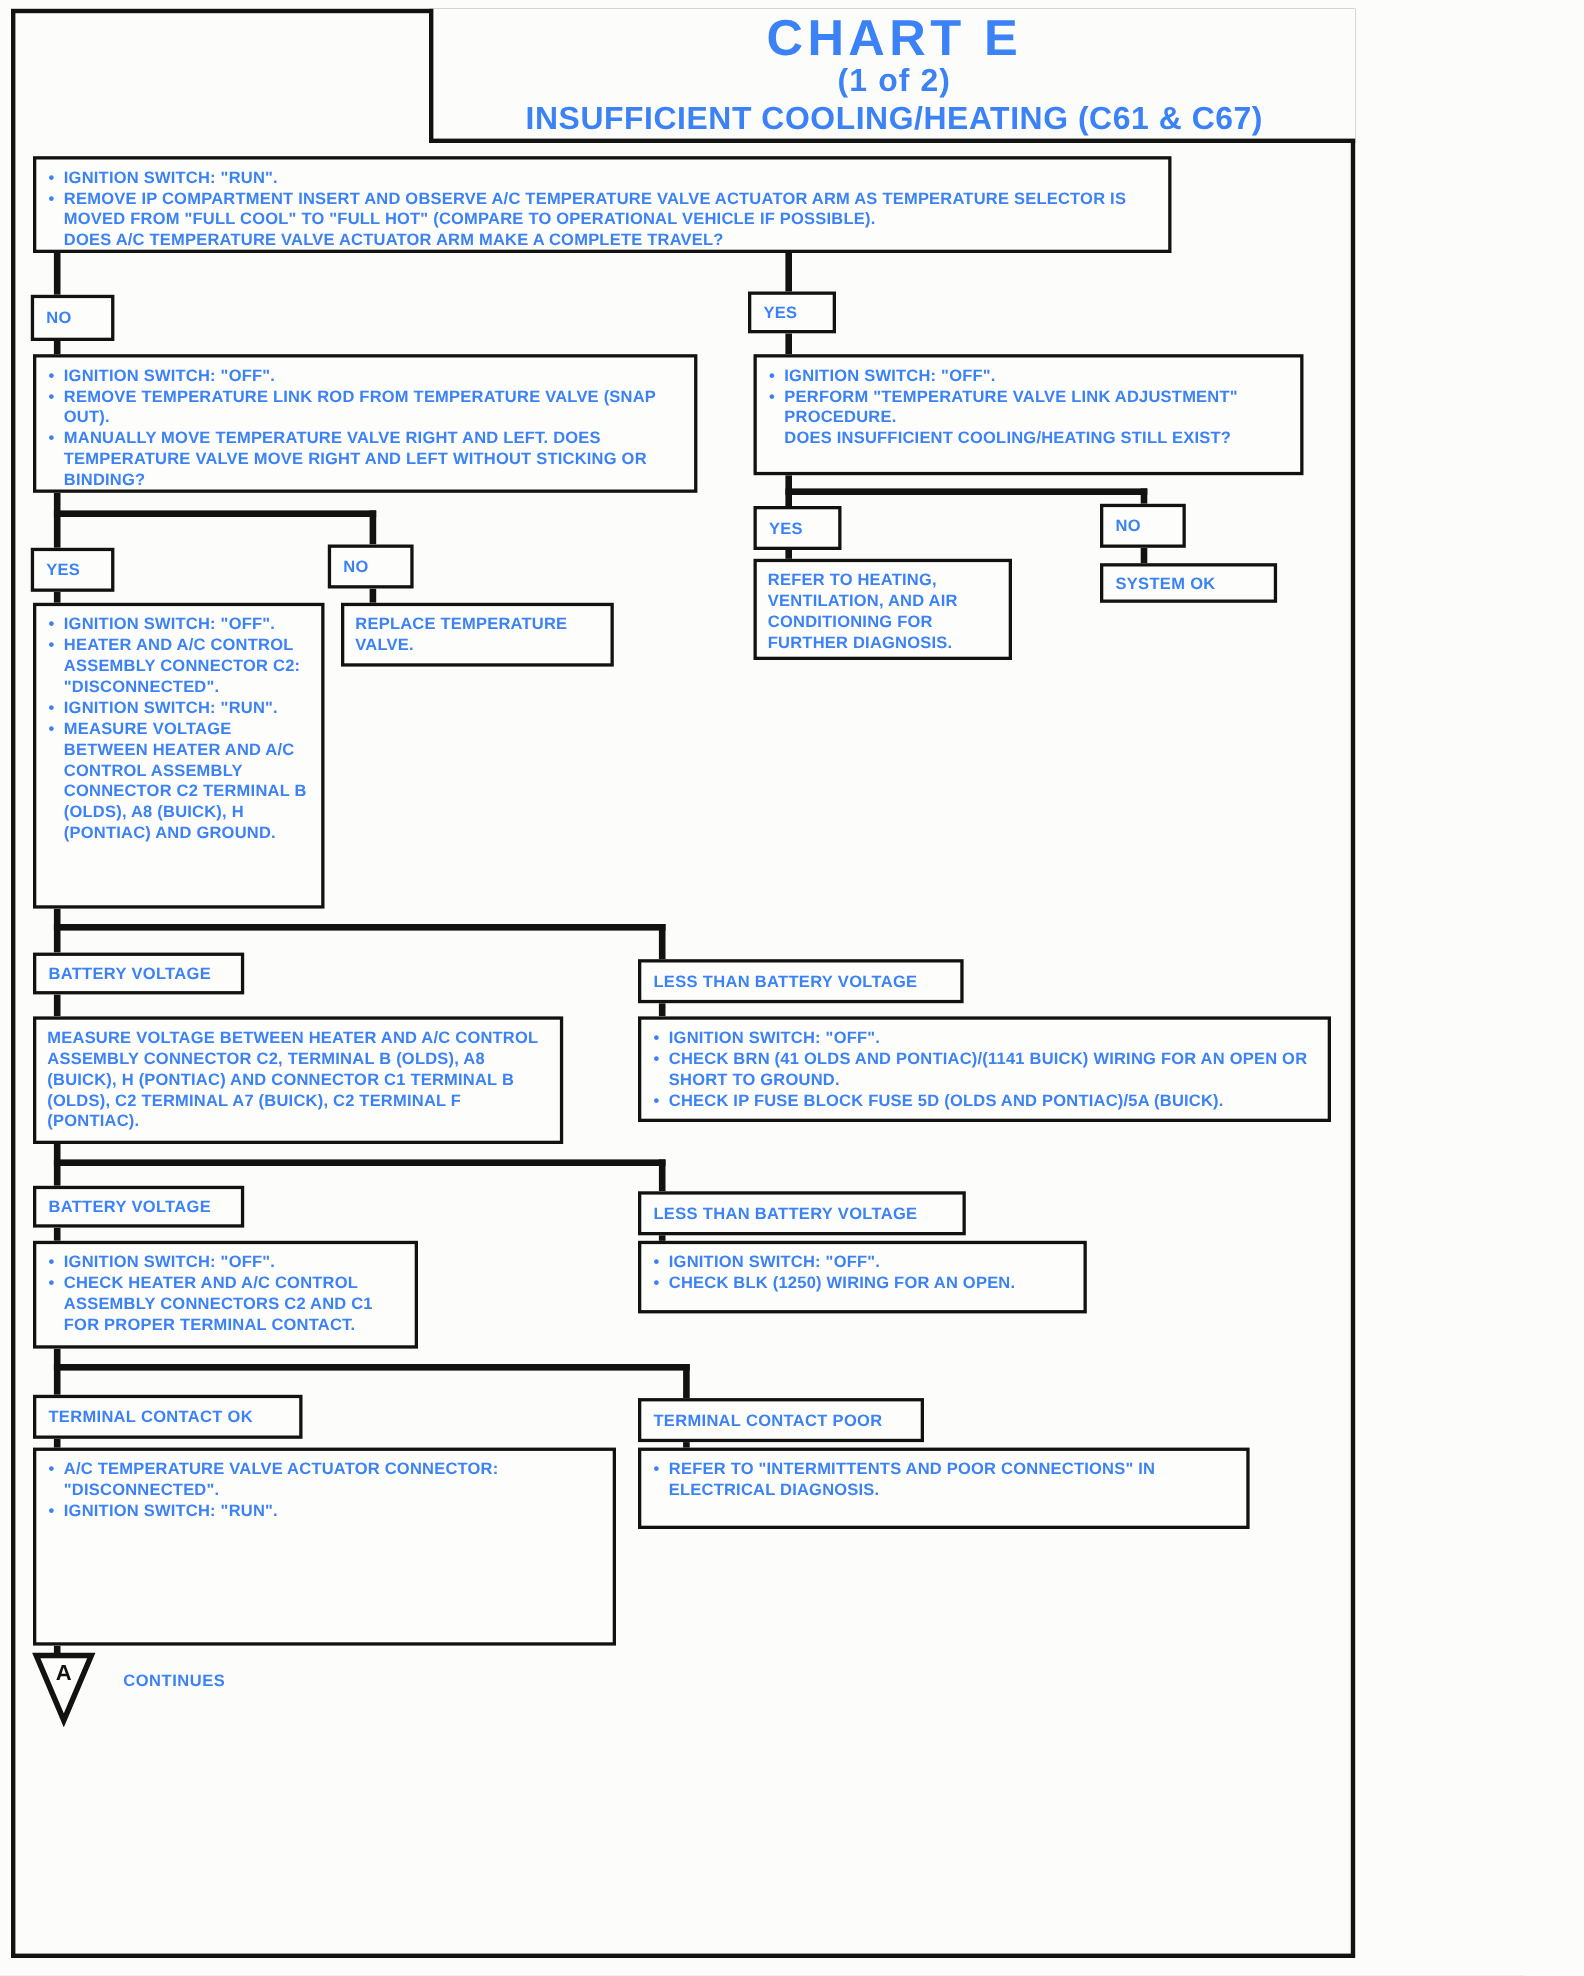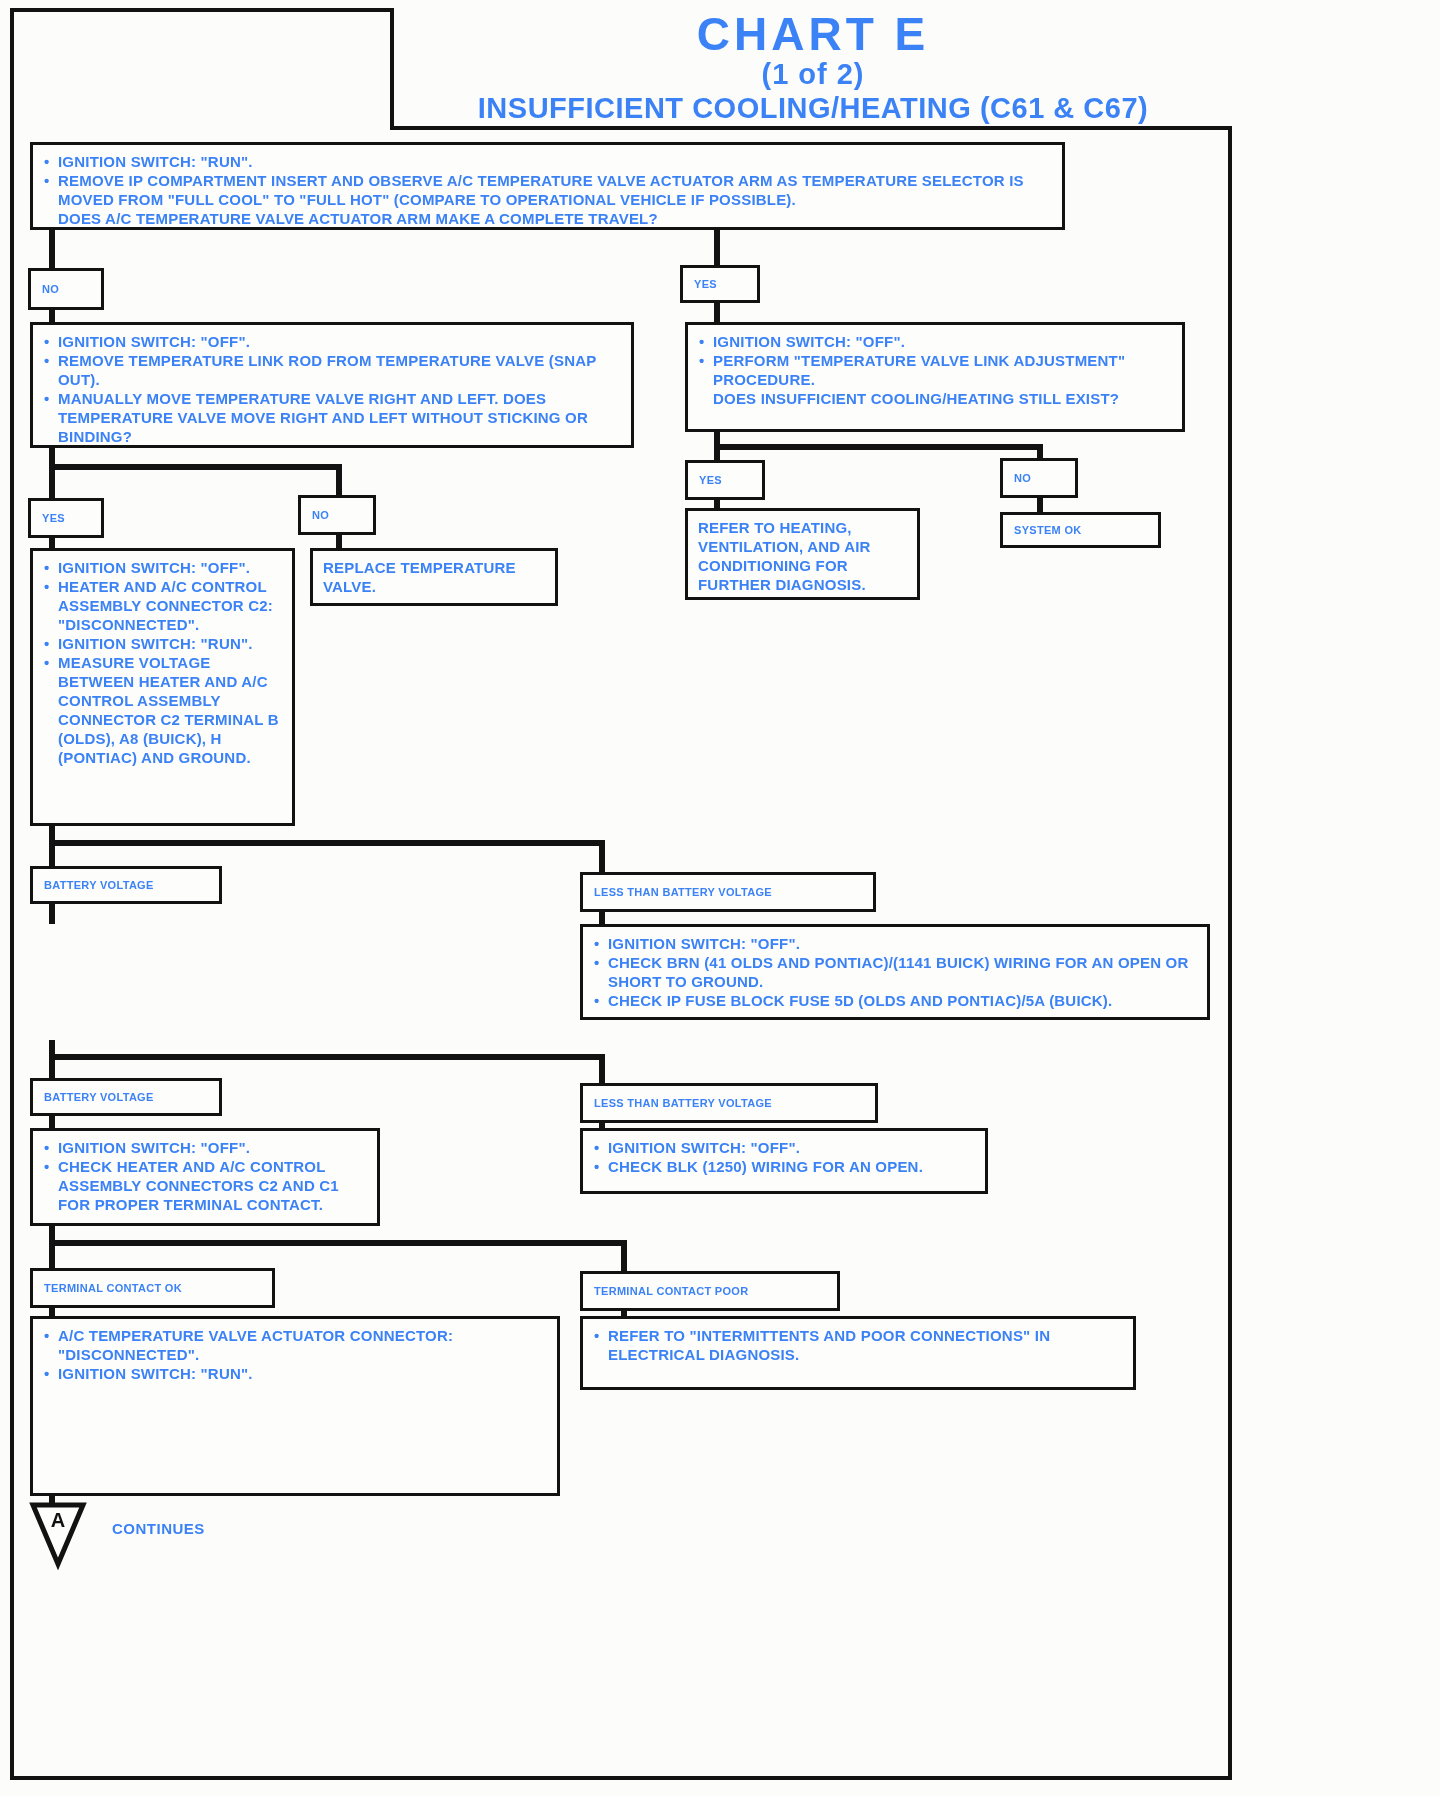--- a/index.html
+++ b/index.html
@@ -22,21 +22,21 @@
   .t1 { font-size: 46px; font-weight: bold; letter-spacing: 4px; line-height: 48px; }
   .t2 { font-size: 29px; font-weight: bold; letter-spacing: 1px; line-height: 33px; }
   .t3 { font-size: 29px; font-weight: bold; letter-spacing: 0.5px; line-height: 34px; }
   .box {
     position: absolute; border: 3px solid #121212; background: #fdfdfc;
     padding: 7px 10px; font-size: 15px; font-weight: bold; line-height: 19px;
     letter-spacing: 0.2px; overflow: hidden;
   }
   .label {
     position: absolute; border: 3px solid #121212; background: #fdfdfc;
-    font-size: 11px; font-weight: bold; letter-spacing: 0.3px;
+    font-size: 15px; font-weight: bold; letter-spacing: 0.3px;
     display: flex; align-items: center; padding-left: 11px; overflow: hidden;
   }
   .line { position: absolute; background: #121212; }
   .b { position: relative; padding-left: 15px; }
   .b::before { content: "\2022"; position: absolute; left: 1px; }
   .q { padding-left: 15px; }
   .plain { padding-left: 0; }
   .continues {
     position: absolute; font-size: 15px; font-weight: bold; letter-spacing: 0.5px;
   }
@@ -141,20 +141,23 @@
     <div class="b">MEASURE VOLTAGE BETWEEN HEATER AND A/C CONTROL ASSEMBLY CONNECTOR C2 TERMINAL B (OLDS), A8 (BUICK), H (PONTIAC) AND GROUND.</div>
   </div>
 
   <div class="label" style="left:30px;top:866px;width:192px;height:38px">
     <span>BATTERY VOLTAGE</span>
   </div>
   <div class="label" style="left:580px;top:872px;width:296px;height:40px">
     <span>LESS THAN BATTERY VOLTAGE</span>
   </div>
 
+  <div class="box" style="left:30px;top:924px;width:482px;height:116px">
+    <div class="plain">MEASURE VOLTAGE BETWEEN HEATER AND A/C CONTROL ASSEMBLY CONNECTOR C2, TERMINAL B (OLDS), A8 (BUICK), H (PONTIAC) AND CONNECTOR C1 TERMINAL B (OLDS), C2 TERMINAL A7 (BUICK), C2 TERMINAL F (PONTIAC).</div>
+  </div>
 
   <div class="box" style="left:580px;top:924px;width:630px;height:96px">
     <div class="b">IGNITION SWITCH:  "OFF".</div>
     <div class="b">CHECK BRN (41 OLDS AND PONTIAC)/(1141 BUICK) WIRING FOR AN OPEN OR SHORT TO GROUND.</div>
     <div class="b">CHECK IP FUSE BLOCK FUSE 5D (OLDS AND PONTIAC)/5A (BUICK).</div>
   </div>
 
   <div class="label" style="left:30px;top:1078px;width:192px;height:38px">
     <span>BATTERY VOLTAGE</span>
   </div>

